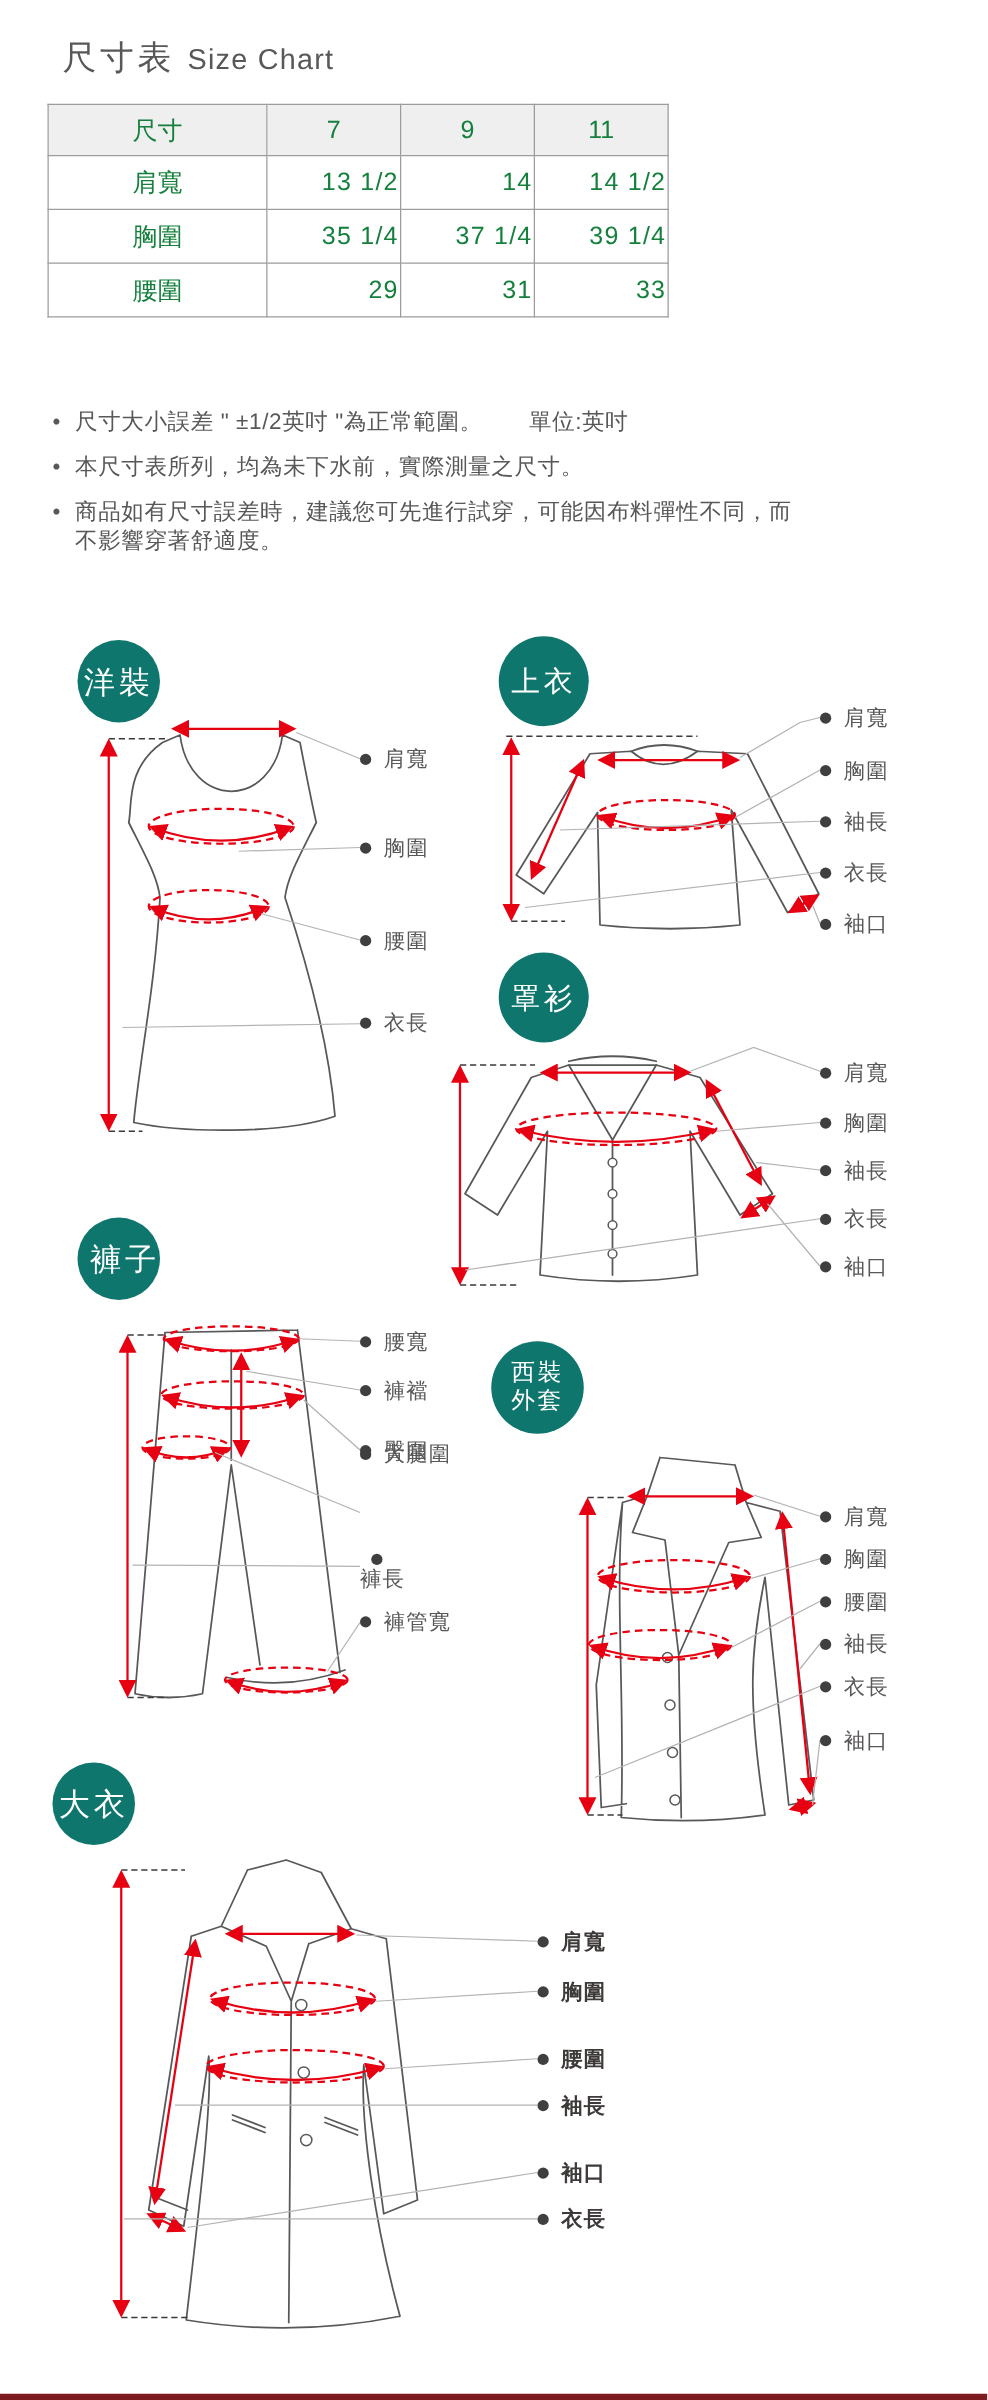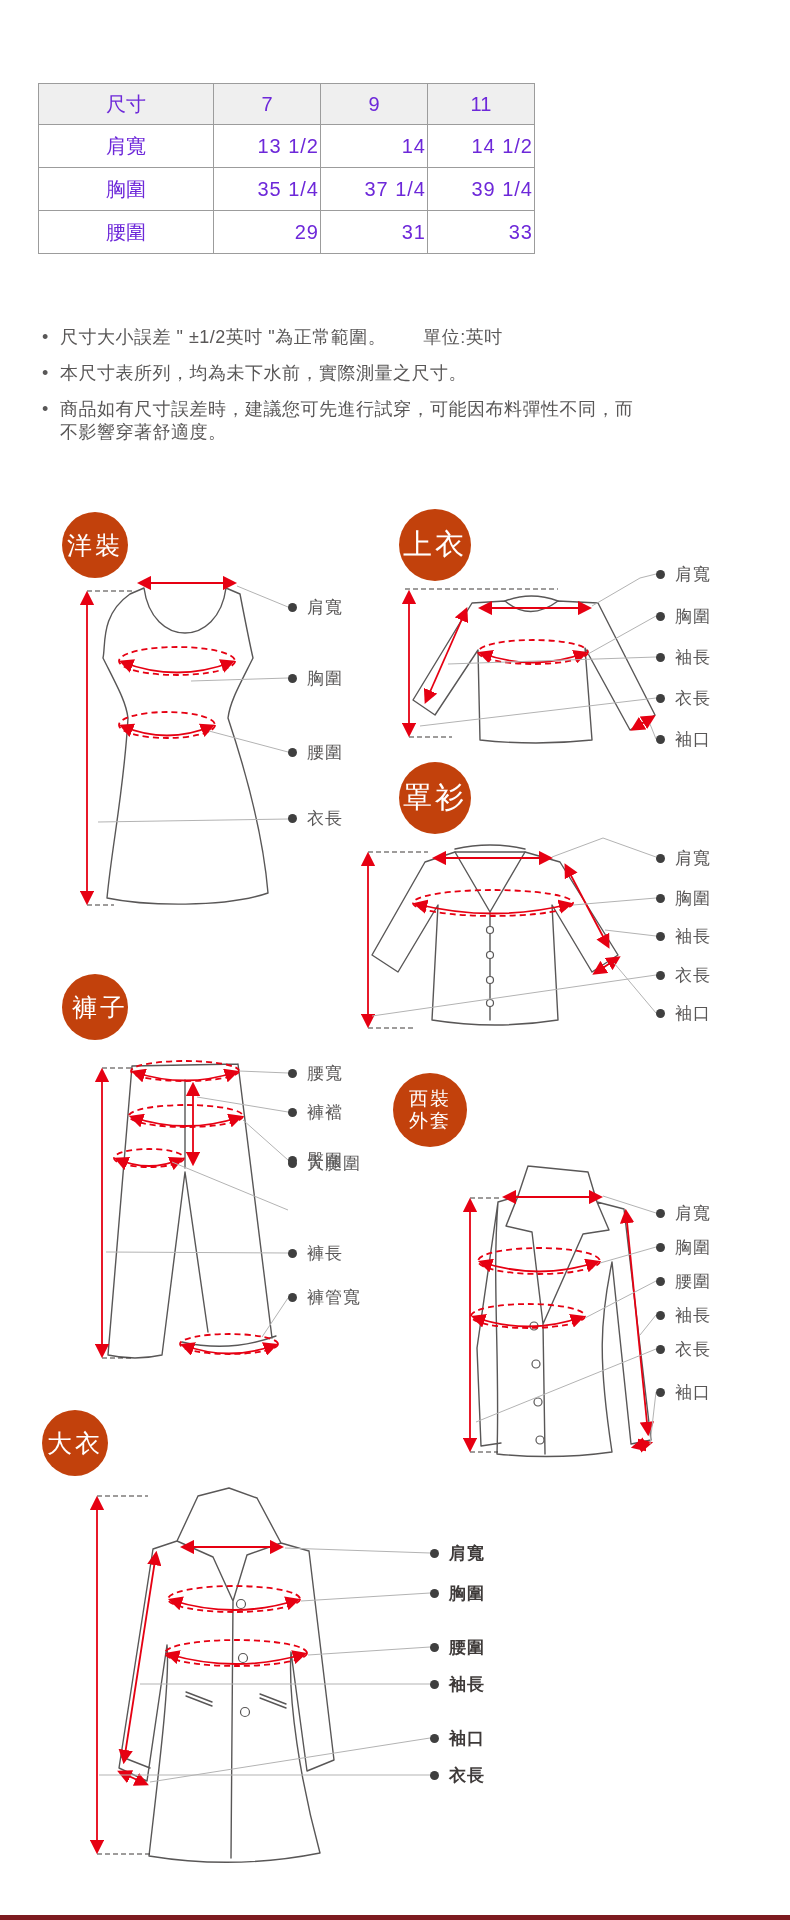--- a/index.html
+++ b/index.html
@@ -2,36 +2,36 @@
 <html><head>
 <meta charset="utf-8">
 <style>
   html,body{margin:0;padding:0;background:#ffffff;}
   .page{position:relative;width:790px;height:1920px;background:#fff;overflow:hidden;
         font-family:"Liberation Sans","DejaVu Sans",sans-serif;color:#595757;}
   .title{position:absolute;left:50px;top:28px;font-size:27px;letter-spacing:3px;color:#595757;white-space:nowrap;}
   .title .en{font-size:23px;letter-spacing:1px;margin-left:10px;}
 
   table.size{position:absolute;left:38px;top:83px;border-collapse:collapse;table-layout:fixed;
-             font-size:20px;color:#6d28d9;}
+             font-size:20px;color:#15803d;}
   table.size th,table.size td{border:1px solid #9c9c9c;font-weight:normal;overflow:hidden;white-space:nowrap;}
   table.size th{background:#efefef;height:38px;text-align:center;}
   table.size td{height:40px;}
   td.rowlab{text-align:center;}
   td.val{text-align:right;padding-left:13px;letter-spacing:1px;}
 
   .notes{position:absolute;left:42px;top:326px;font-size:18px;color:#595757;}
   .note{display:flex;margin-bottom:13px;}
   .note .b{width:18px;flex:none;font-size:18px;line-height:23px;}
   .note .t{width:584px;line-height:23px;letter-spacing:0.5px;}
 
-  .badge{position:absolute;border-radius:50%;background:#c2410c;color:#fff;display:flex;
+  .badge{position:absolute;border-radius:50%;background:#0f766e;color:#fff;display:flex;
          align-items:center;justify-content:center;letter-spacing:3px;}
   .badge.s66{width:66px;height:66px;font-size:25px;}
-  .badge.s72{width:72px;height:72px;font-size:29px;}
+  .badge.s72{width:72px;height:72px;font-size:23px;}
   .badge.two{width:74px;height:74px;flex-direction:column;font-size:19px;line-height:22px;letter-spacing:2px;}
 
   .mlabel{position:absolute;display:flex;align-items:center;height:20px;}
   .mlabel .dot{width:9px;height:9px;border-radius:50%;background:#3f3f3f;margin-right:10px;flex:none;}
   .mlabel .mtext{font-size:17px;color:#595757;letter-spacing:1px;white-space:nowrap;}
   .mlabel.bold .mtext{font-weight:bold;color:#3e3a39;}
 
   svg.art{position:absolute;left:0;top:0;}
   .ol{fill:none;stroke:#595757;stroke-width:1.4;stroke-linejoin:round;stroke-linecap:round;}
   .red{stroke:#e60012;fill:none;stroke-width:1.8;}
@@ -172,20 +172,23 @@
       <line class="red" x1="120" y1="1772" x2="146" y2="1784" marker-start="url(#arw)" marker-end="url(#arw)"></line>
       <path class="con" d="M285,1548 L430,1553"></path>
       <path class="con" d="M301,1601 L430,1593"></path>
       <path class="con" d="M308,1655 L430,1647"></path>
       <path class="con" d="M140,1684 L430,1684"></path>
       <path class="con" d="M150,1782 L430,1738"></path>
       <path class="con" d="M99,1775 L430,1775"></path>
     </g>
   </svg>
 
+  <div class="title">
+    <span>尺寸表</span><span class="en">Size Chart</span>
+  </div>
 
   <table class="size">
     <colgroup>
         <col style="width:175px">
         <col style="width:107px">
         <col style="width:107px">
         <col style="width:107px">
       </colgroup>
     <tbody>
         <tr>
@@ -318,21 +321,21 @@
       <span class="mtext">褲襠</span>
     </div>
   <div class="mlabel" style="left:288px;top:1150px;">
       <span class="dot"></span>
       <span class="mtext">臀圍</span>
     </div>
   <div class="mlabel" style="left:288px;top:1153px;">
       <span class="dot"></span>
       <span class="mtext">大腿圍</span>
     </div>
-  <div class="mlabel" style="left:288px;top:1243px;">
+  <div class="mlabel" style="left:288px;top:1243px;flex-direction:column;">
       <span class="dot"></span>
       <span class="mtext">褲長</span>
     </div>
   <div class="mlabel" style="left:288px;top:1287px;">
       <span class="dot"></span>
       <span class="mtext">褲管寬</span>
     </div>
 
   <div class="mlabel" style="left:656px;top:1203px;">
       <span class="dot"></span>

